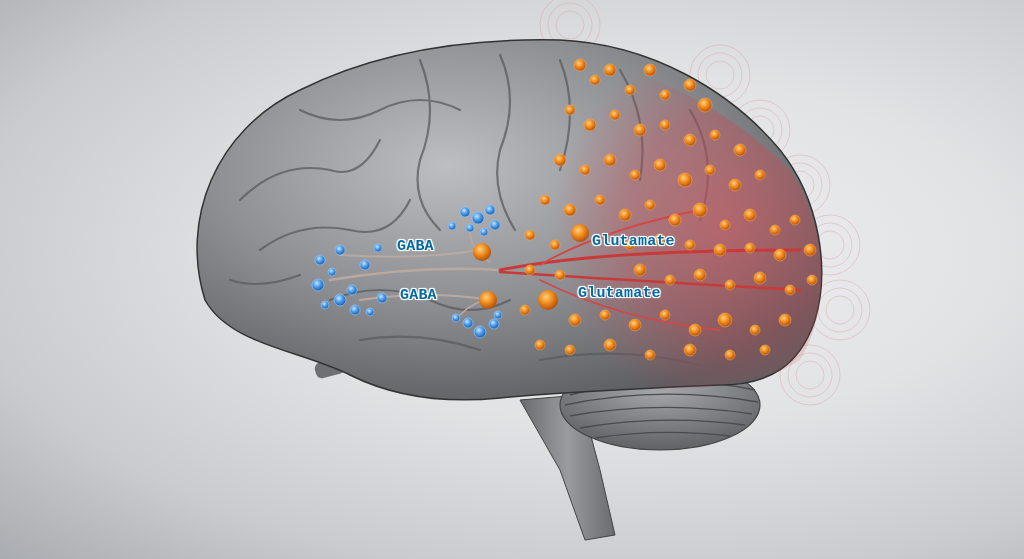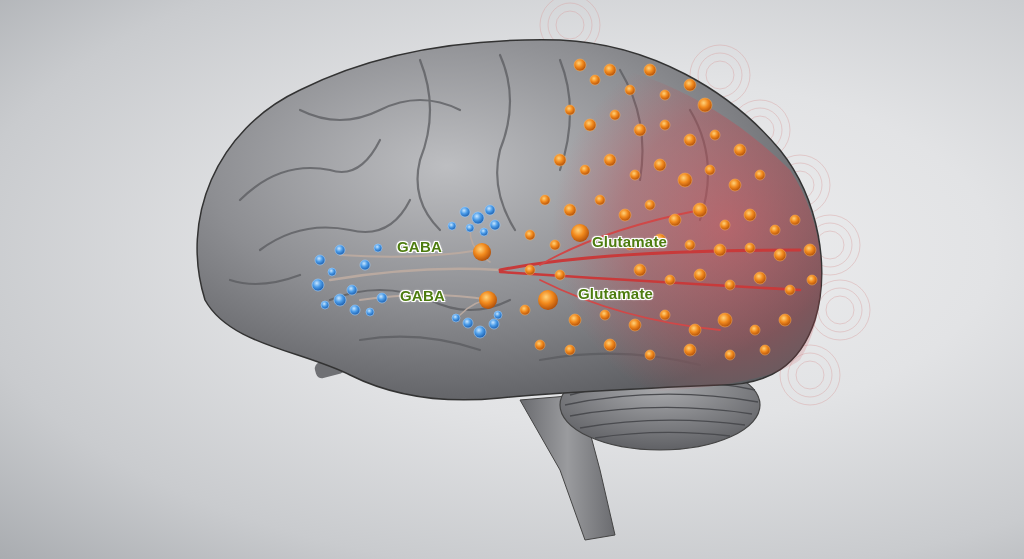--- a/index.html
+++ b/index.html
@@ -3,23 +3,24 @@
 <meta charset="utf-8">
 <style>
   html, body { margin:0; padding:0; }
   body {
     width:1024px; height:559px; overflow:hidden; position:relative;
     background: radial-gradient(ellipse at 62% 45%, #eeeeef 0%, #e2e3e5 40%, #c9cbce 75%, #a9acb0 100%);
     font-family: "Liberation Sans", sans-serif;
   }
   .scene { position:absolute; left:0; top:0; width:1024px; height:559px; }
   .label {
-    position:absolute; font-weight:bold; color:#4d7c0f;
+    position:absolute; font-weight:bold; color:#0369a1;
     font-size:15px; letter-spacing:0.2px;
     text-shadow: 0 0 2px #fff, 0 0 3px #fff, 1px 1px 0 #fff, -1px -1px 0 #fff, 1px -1px 0 #fff, -1px 1px 0 #fff;
+    font-family: Liberation Mono, monospace;
   }
 </style>
 </head>
 <body>
 
 <svg class="scene" viewBox="0 0 1024 559" xmlns="http://www.w3.org/2000/svg">
   <defs>
     <radialGradient id="brainGrad" cx="40%" cy="35%" r="70%">
       <stop offset="0%" stop-color="#bdbec1"></stop>
       <stop offset="55%" stop-color="#8d8e92"></stop>

